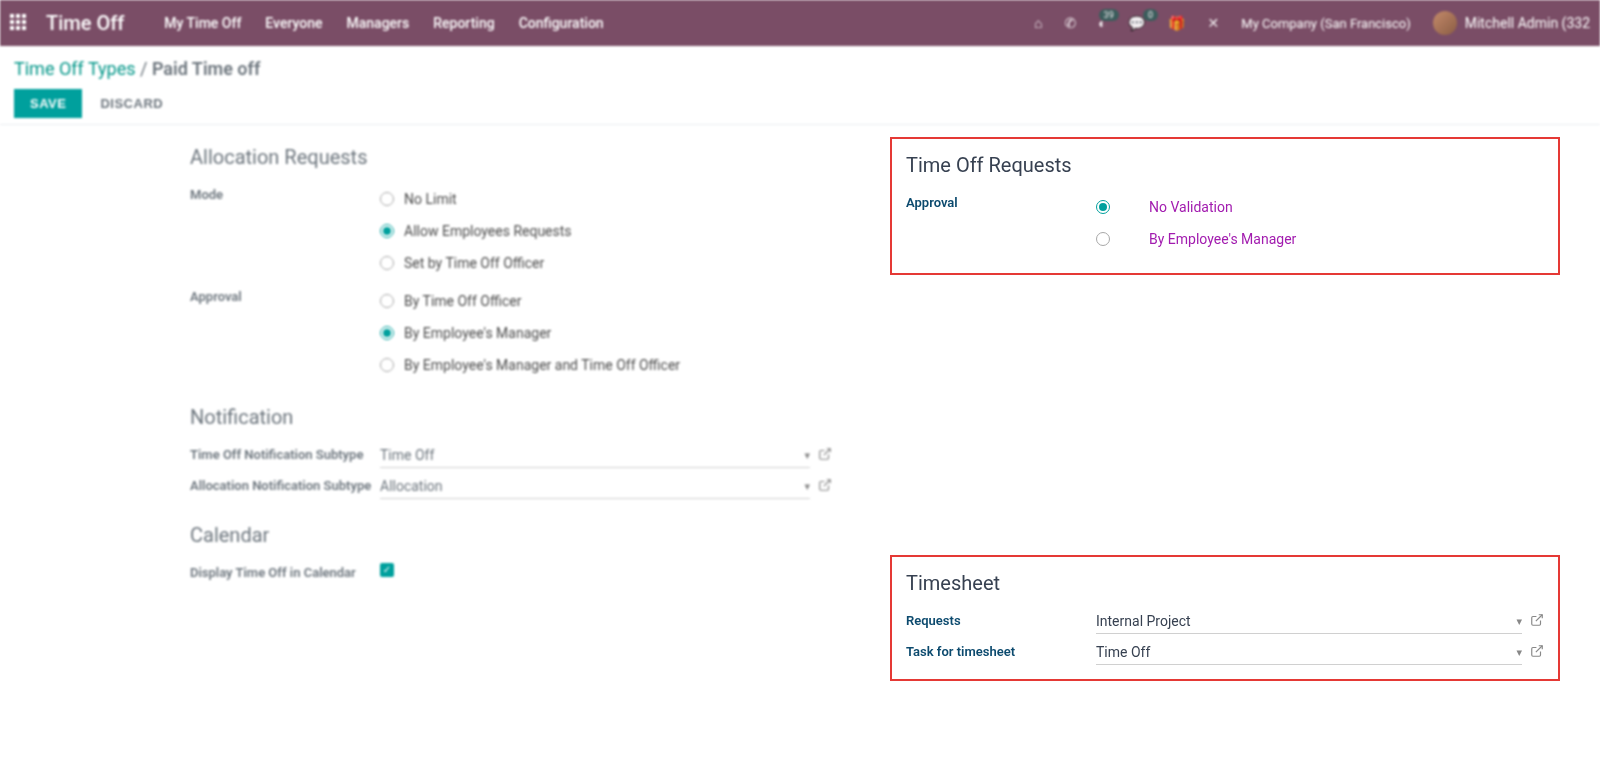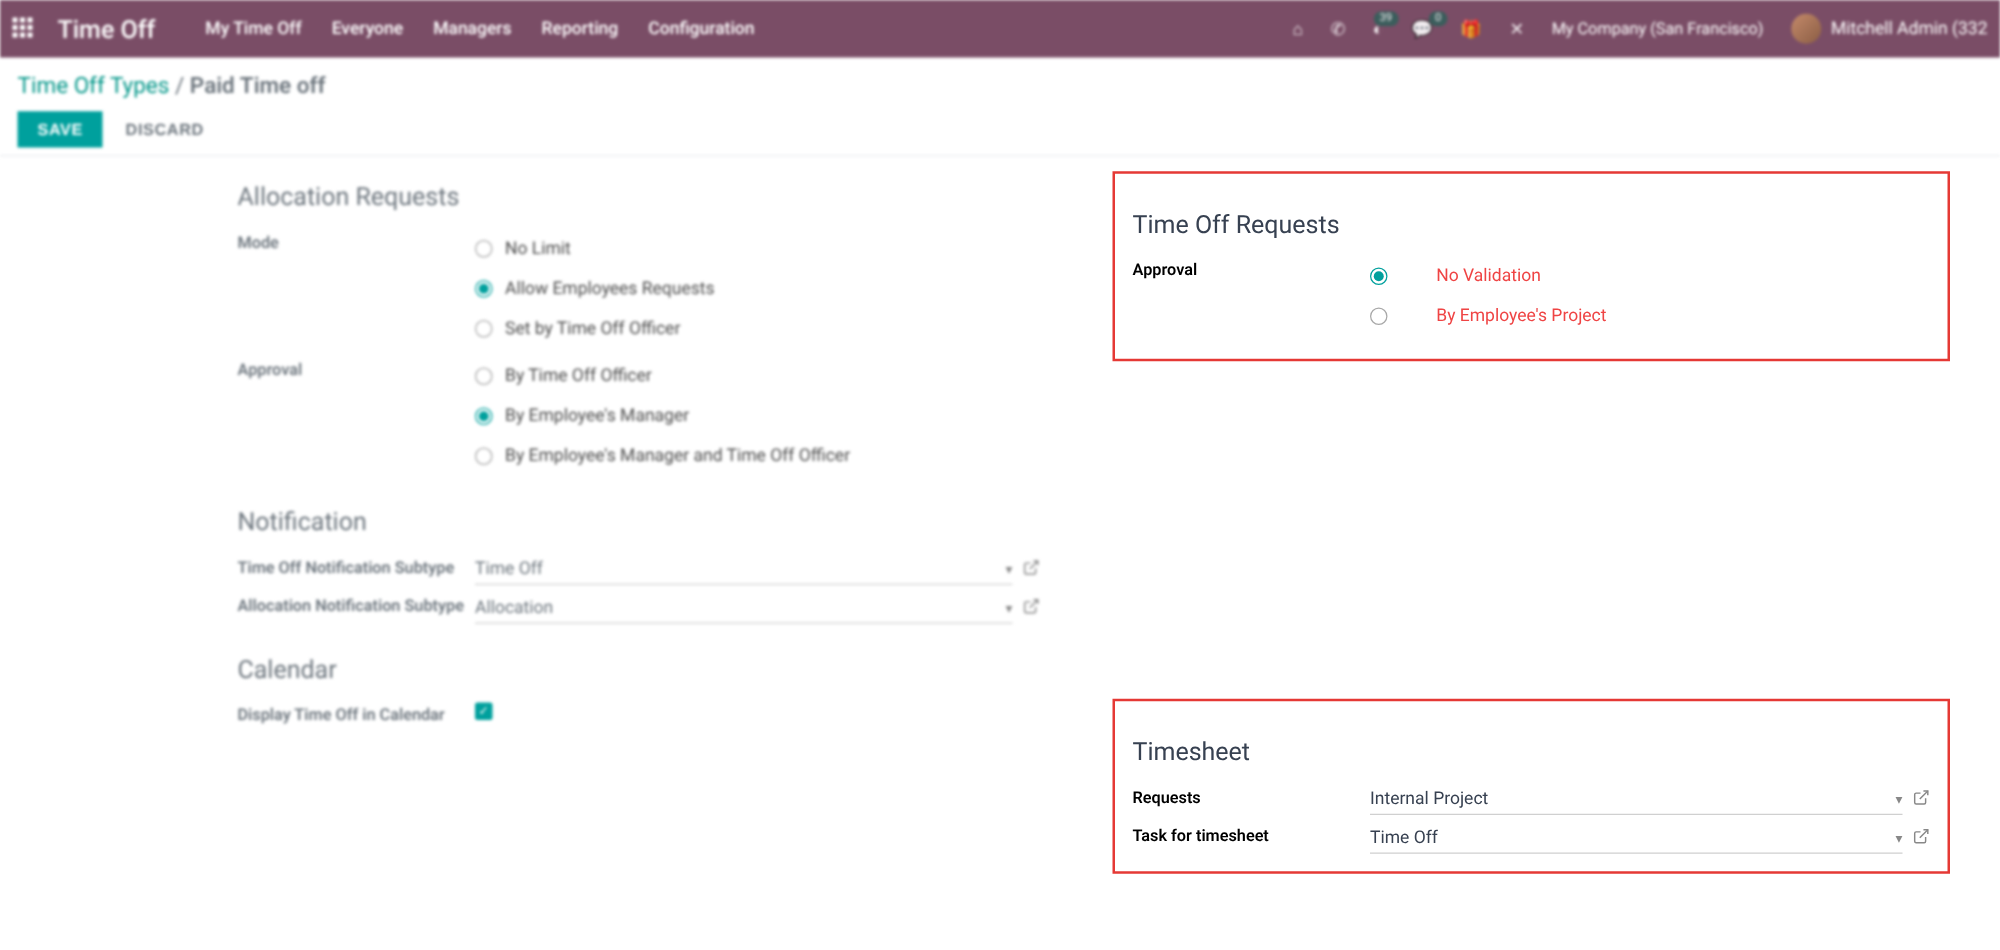--- a/index.html
+++ b/index.html
@@ -33,38 +33,38 @@
 .content { display: flex; padding: 12px 30px 0 190px; gap: 30px; }
 .col { flex: 1; min-width: 0; }
 .col-left { filter: blur(1.2px); }
 .col-right { padding-right: 10px; }
 
 .section-title { font-size: 20px; color: #6c757d; font-weight: 400; margin: 8px 0 14px; }
 .section-title.sharp { color: #374151; }
 
 .field-row { display: flex; align-items: flex-start; margin-bottom: 6px; }
 .field-label { width: 190px; color: #6c757d; font-weight: 600; font-size: 13px; padding-top: 4px; }
-.field-label.sharp { color: #000000; }
+.field-label.sharp { color: #0c4a6e; }
 .field-body { flex: 1; }
 
 .radio-opt { display: flex; align-items: center; gap: 10px; padding: 8px 0; font-size: 14px; color: #4c4c4c; }
-.radio-opt.sharp { color: #ef4444; gap: 39px; }
+.radio-opt.sharp { color: #a21caf; gap: 39px; }
 .radio-circle { width: 14px; height: 14px; border: 1.5px solid #a8a8a8; border-radius: 50%; display: inline-flex; align-items: center; justify-content: center; flex-shrink: 0; }
 .radio-circle.checked { border-color: #00a09d; }
 .radio-circle.checked::after { content: ""; width: 8px; height: 8px; background: #00a09d; border-radius: 50%; }
 
 .select-row { display: flex; align-items: center; gap: 10px; border-bottom: 1px solid #d0d0d0; padding: 4px 0; width: 430px; }
 .select-row .val { flex: 1; color: #6c757d; font-size: 14px; }
 .select-row.sharp .val { color: #374151; }
 .caret { color: #888; font-size: 11px; }
 .ext-link { color: #888; font-size: 13px; margin-left: 8px; }
 
 .checkbox { width: 14px; height: 14px; background: #00a09d; border-radius: 2px; display: inline-flex; align-items: center; justify-content: center; color: #fff; font-size: 10px; }
 
-.highlight-box { border: 2px solid #e53935; padding: 20px 14px 12px; margin-bottom: 10px; }
+.highlight-box { border: 2px solid #e53935; padding: 6px 14px 12px; margin-bottom: 20px; }
 
 svg.ext { width: 14px; height: 14px; }
 </style>
 </head>
 <body>
 
 <div class="topnav">
   <div class="apps-icon">
       <span></span>
       <span></span>
@@ -197,21 +197,21 @@
       <div class="section-title sharp">Time Off Requests</div>
       <div class="field-row">
         <div class="field-label sharp">Approval</div>
         <div class="field-body">
           <div class="radio-opt sharp">
               <span class="radio-circle checked"></span>
               <span>No Validation</span>
             </div>
           <div class="radio-opt sharp">
               <span class="radio-circle"></span>
-              <span>By Employee's Project</span>
+              <span>By Employee's Manager</span>
             </div>
         </div>
       </div>
     </div>
 
     <div style="height:260px;"></div>
 
     <div class="highlight-box" style="padding-bottom:8px;">
       <div class="section-title sharp">Timesheet</div>
       <div class="field-row">

